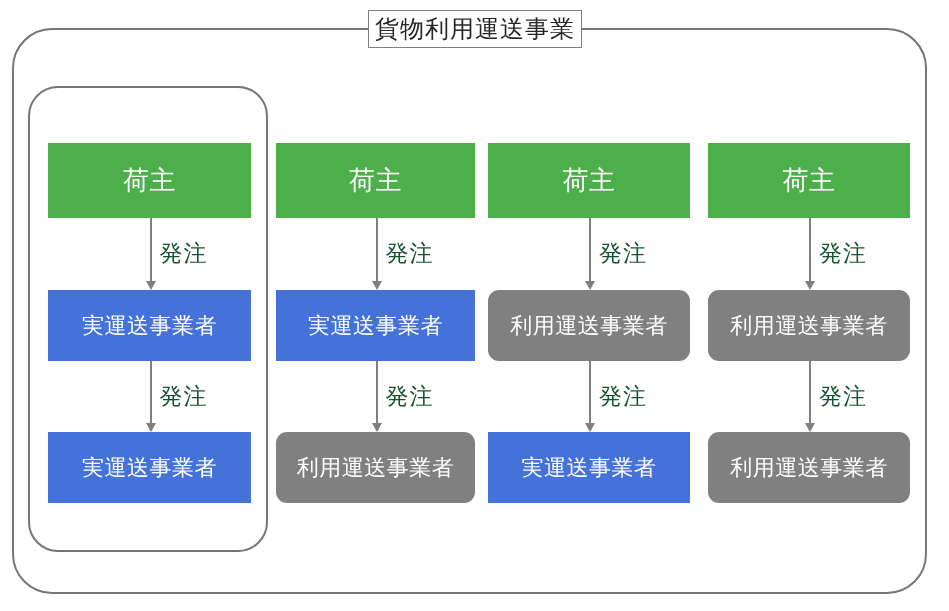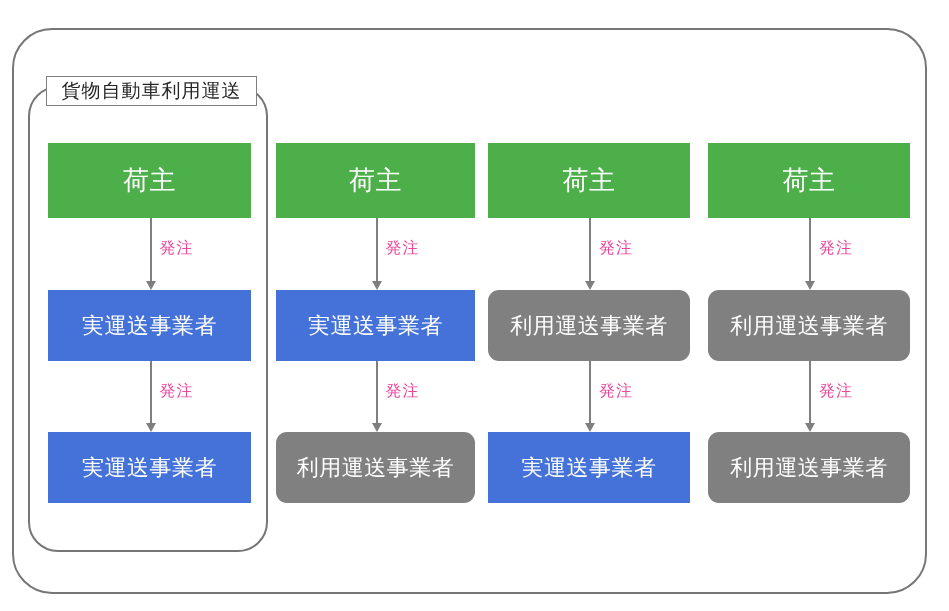--- a/index.html
+++ b/index.html
@@ -99,37 +99,37 @@
     position: absolute;
     left: -4px;
     width: 0;
     height: 0;
     border-left: 5px solid transparent;
     border-right: 5px solid transparent;
     border-top: 9px solid #7F7F7F;
   }
   .arrow-label {
     position: absolute;
-    color: #ec4899;
-    font-size: 16px;
+    color: #14532d;
+    font-size: 23px;
     white-space: nowrap;
     letter-spacing: 1px;
   }
 </style>
 </head>
 <body>
 
 <div id="canvas">
 
   <div class="frame frame-outer"></div>
 
   <div class="frame frame-inner"></div>
 
+  <div class="caption caption-outer">貨物利用運送事業</div>
 
-  <div class="caption caption-inner">貨物自動車利用運送</div>
 
   <div id="nodes-layer">
       <div class="node green" style="left: 48px; top: 143px; width: 203px; height: 75px; font-size: 26px;">荷主</div>
       <div class="node blue" style="left: 48px; top: 290px; width: 203px; height: 71px; font-size: 22px;">実運送事業者</div>
       <div class="node blue" style="left: 48px; top: 432px; width: 203px; height: 71px; font-size: 22px;">実運送事業者</div>
       <div class="arrow" style="left: 149.5px; top: 218px; width: 2px; height: 72px;">
         <div class="shaft" style="height: 64px;"></div>
         <div class="head" style="top: 63px;"></div>
       </div>
       <div class="arrow-label" style="left: 159.5px; top: 238px;">発注</div>

